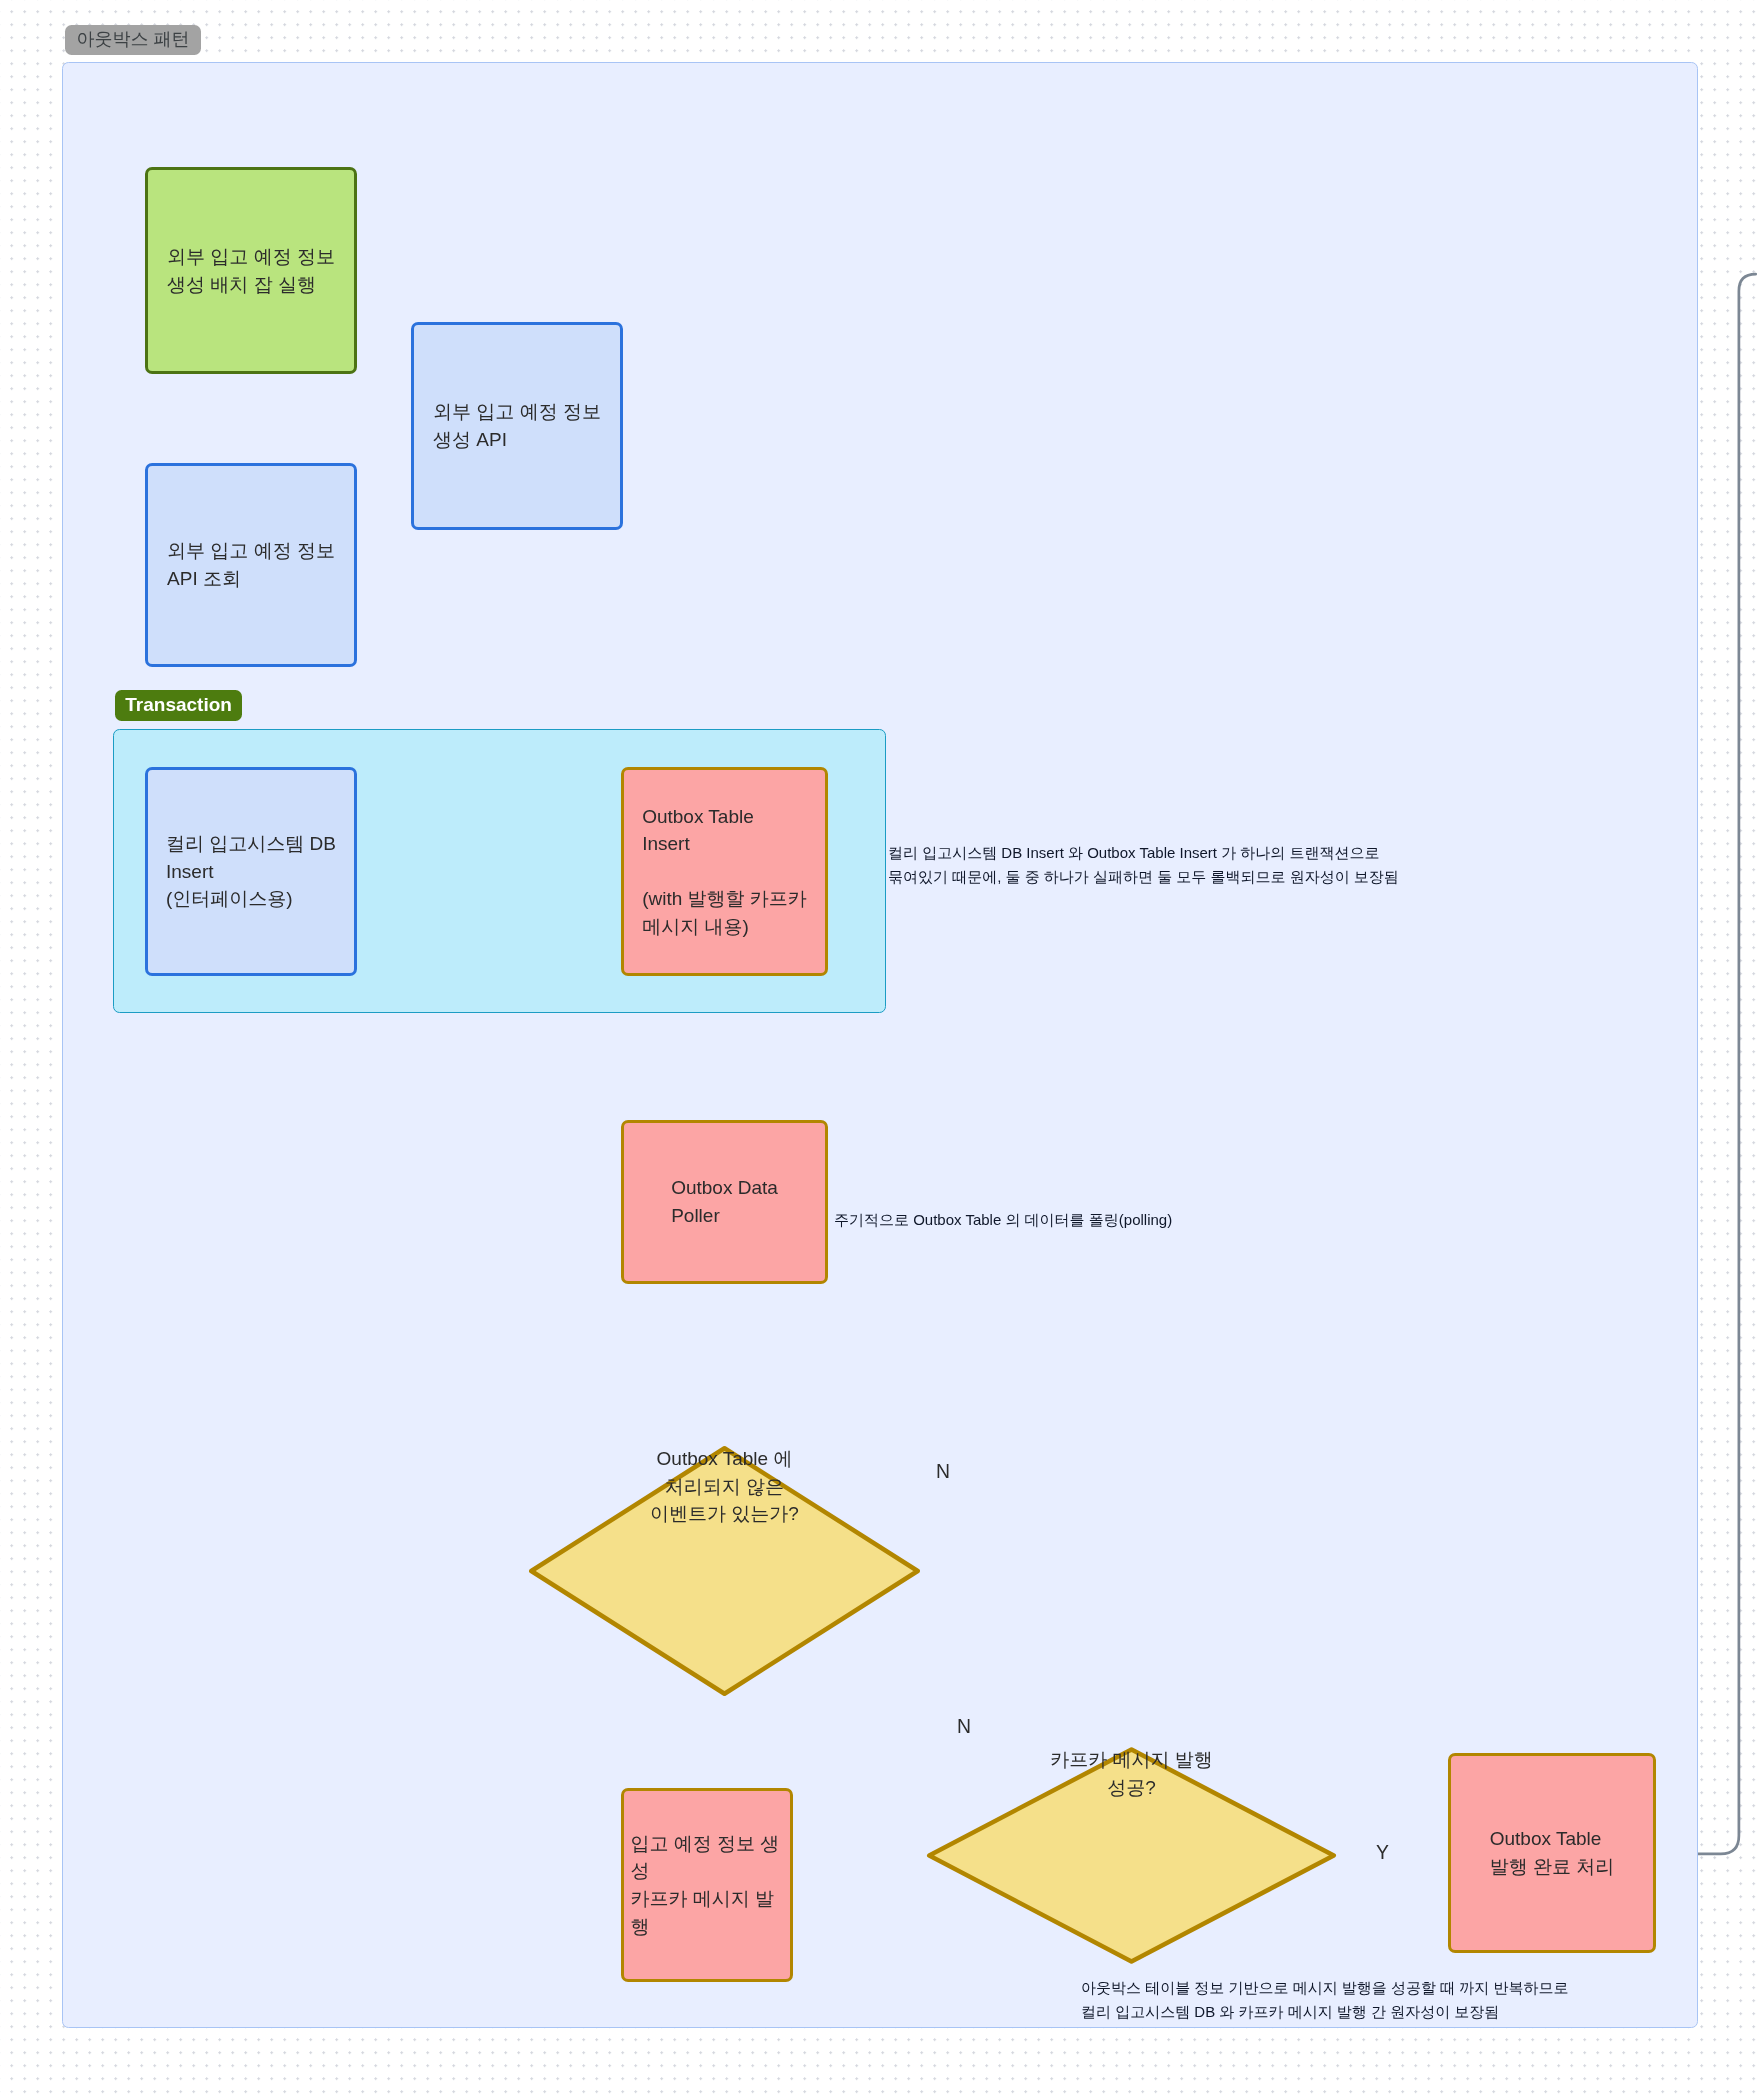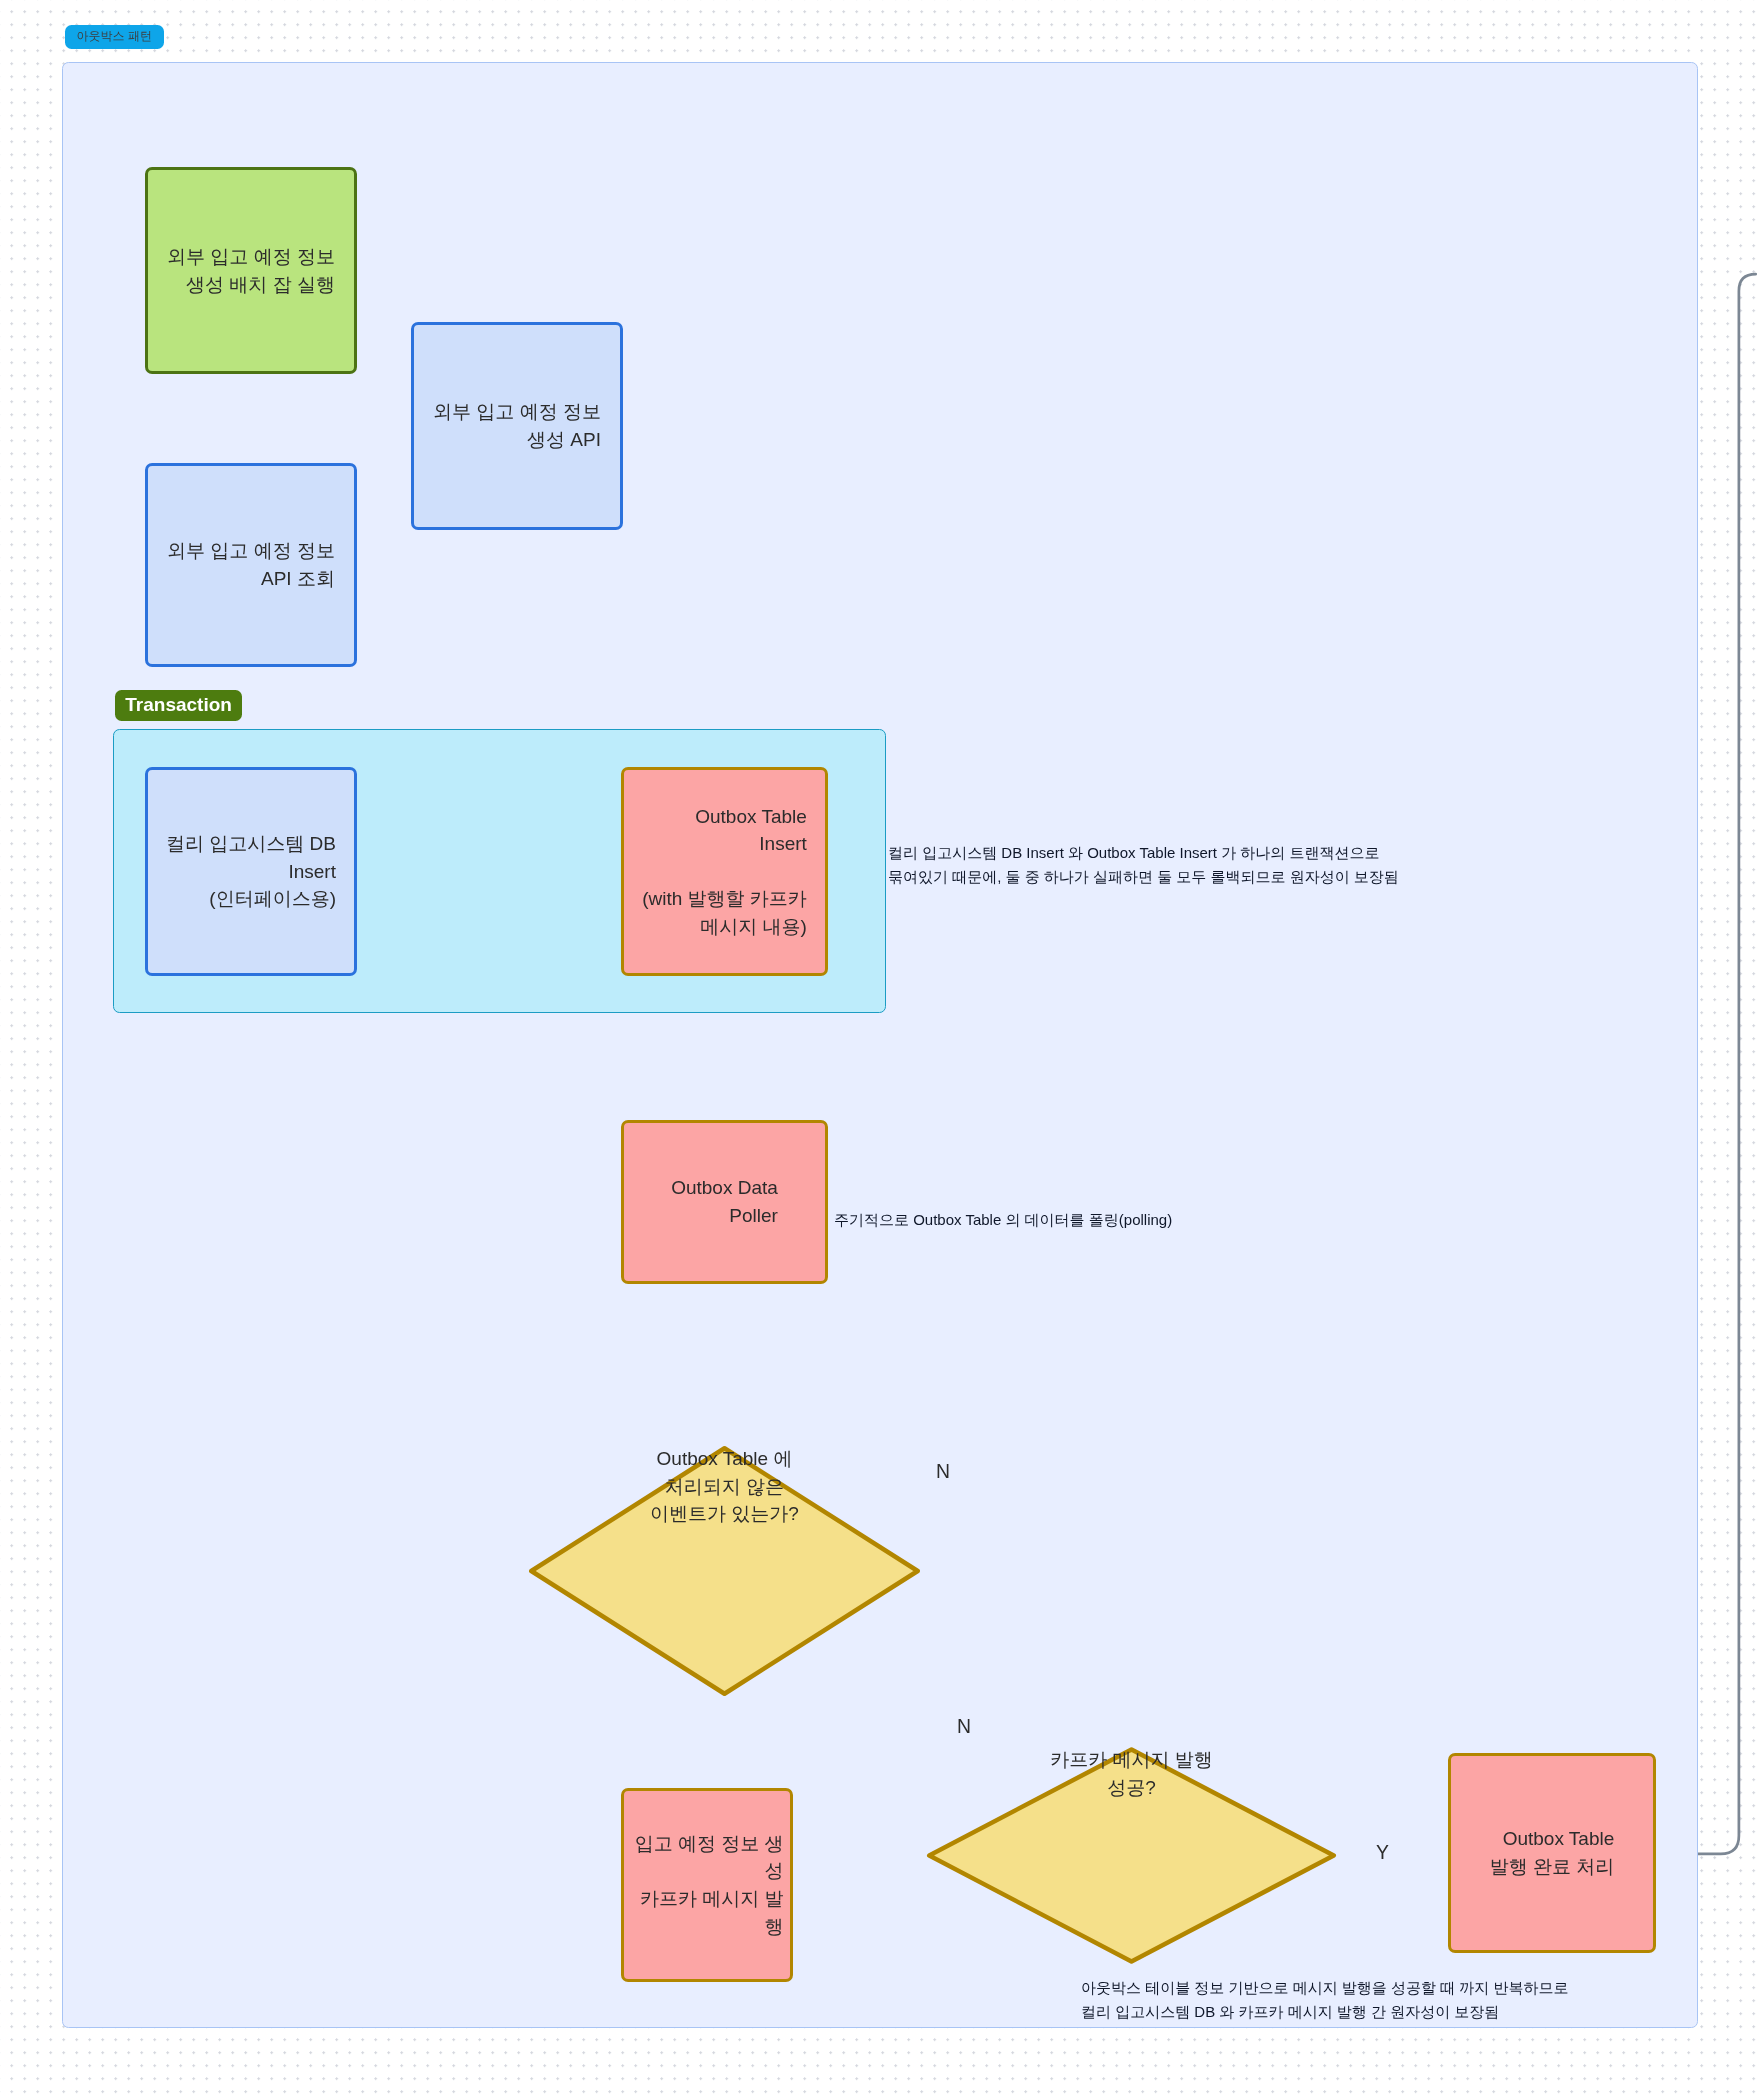--- a/index.html
+++ b/index.html
@@ -23,24 +23,24 @@
     box-sizing:border-box;
     border-radius:6.5px;
   }
   #outer-subgraph{
     left:62px;top:62px;width:1636px;height:1966px;
     background:#e8eeff;
     border:1.9px solid #a8c4f5;
   }
   #outer-label{
     position:absolute;left:65px;top:24.6px;
-    background:#0ea5e9;color:#3c4144;
+    background:#a3a3a3;color:#3c4144;
     border-radius:6.5px;
     padding:5.8px 11.6px 7.1px 11.6px;
-    font-size:12px;line-height:1;
+    font-size:18px;line-height:1;
     white-space:nowrap;
   }
 
   
   #tx-subgraph{
     left:113px;top:729px;width:773px;height:284px;
     background:#bdecfb;
     border:1.9px solid #1b9cc4;
   }
   #tx-label{
@@ -49,21 +49,21 @@
     border-radius:6.5px;
     padding:5.2px 10.3px 6.5px 10.3px;
     font-size:19px;line-height:1;font-weight:bold;
     white-space:nowrap;
   }
 
   
   .node{
     position:absolute;box-sizing:border-box;
     display:flex;align-items:center;justify-content:center;
-    text-align:right;
+    text-align:left;
     border-radius:7.1px;
     color:#2b2b2b;
     font-size:19px;line-height:1.45;
     white-space:pre-line;
     padding:3.9px 6.5px;
   }
   .n-green{background:#b9e47e;border:3.2px solid #4c7314;}
   .n-blue {background:#cfdffb;border:3.2px solid #2b72dd;}
   .n-yellow{background:#fca5a5;border:3.2px solid #b28600;}
 

